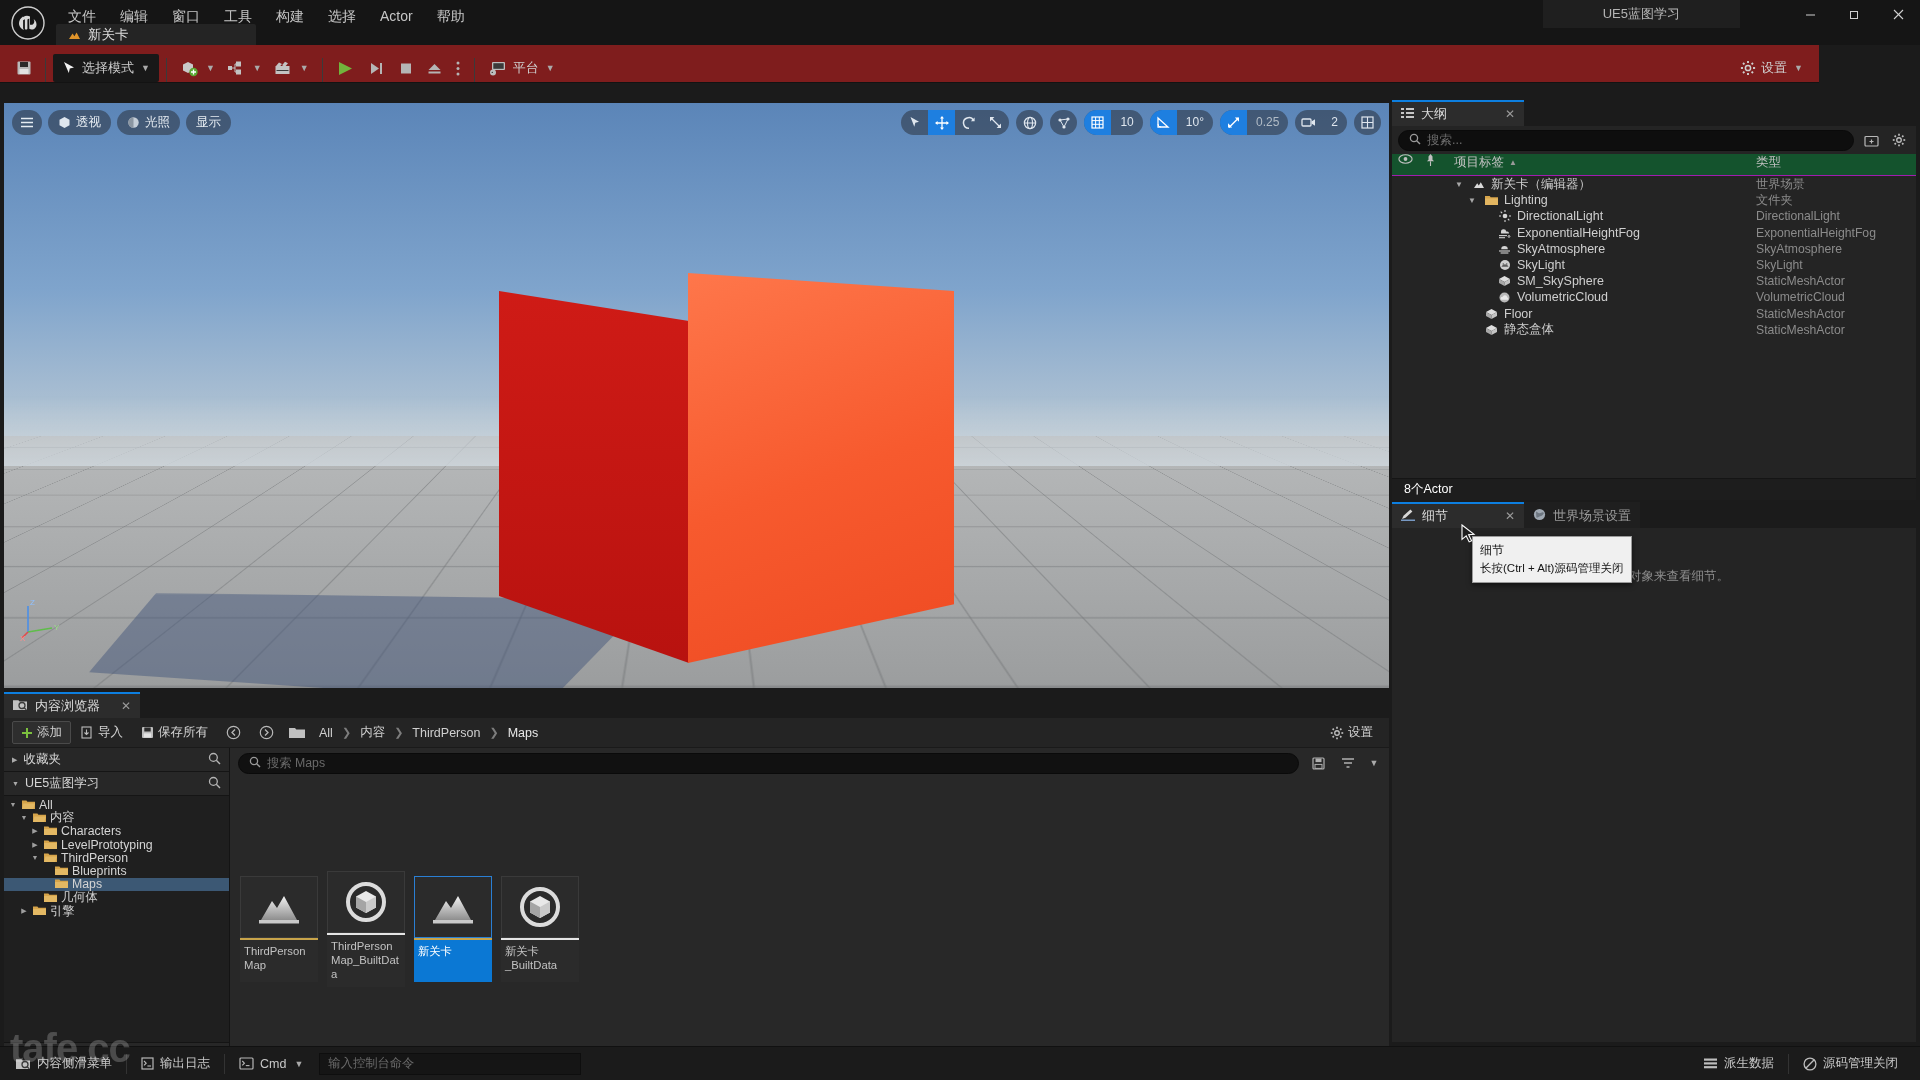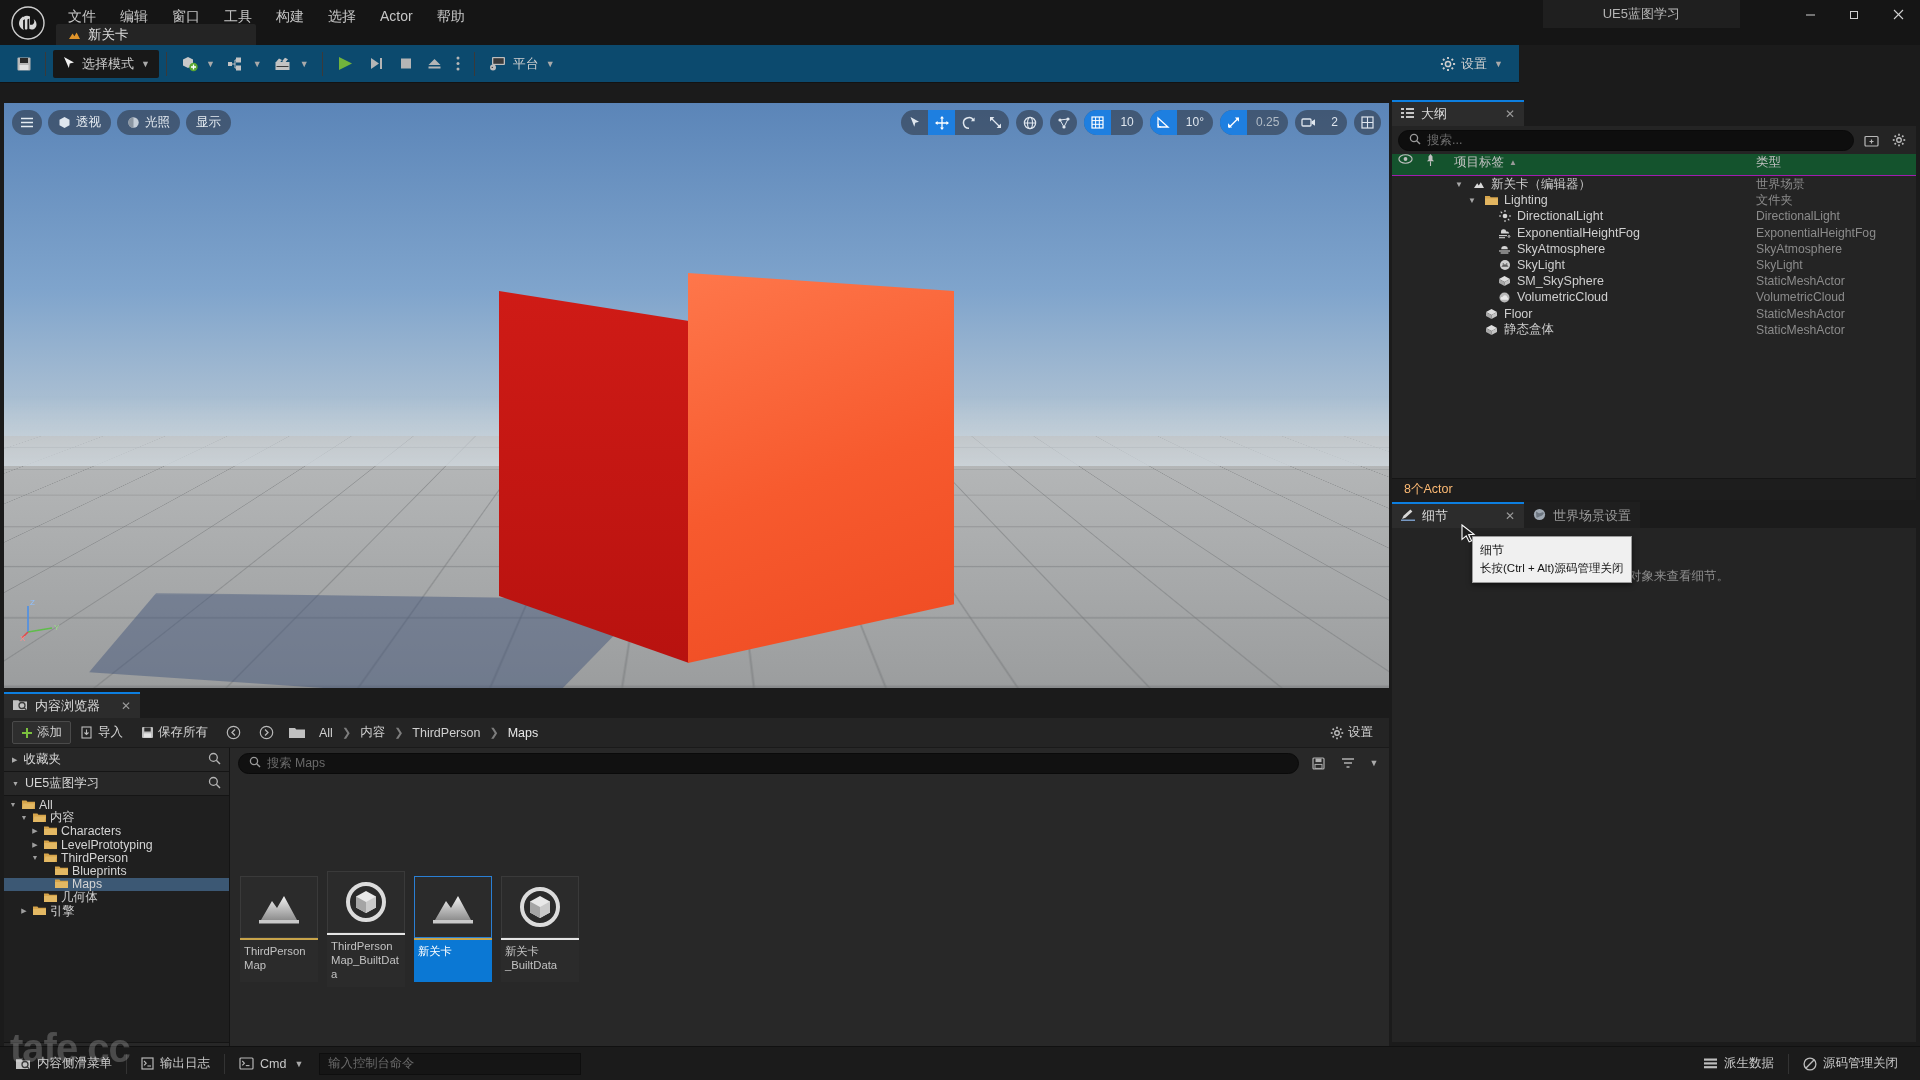--- a/index.html
+++ b/index.html
@@ -40,22 +40,22 @@
     background: #1f1f1f; font-size: 13px; color: #b4b4b4;
   }
   .win-buttons { position: absolute; right: 0; top: 0; display: flex; height: 28px; }
   .win-btn {
     width: 44px; height: 28px; display: flex; align-items: center; justify-content: center;
     color: #c8c8c8; font-size: 13px;
   }
 
   
   .maintoolbar {
-    position: absolute; left: 0; top: 45px; width: 1519px; height: 38px;
-    background: #0c4a6e; display: flex; align-items: center;
+    position: absolute; left: 0; top: 45px; width: 1819px; height: 38px;
+    background: #7f1d1d; display: flex; align-items: flex-end;
     border-bottom: 1px solid #131313;
   }
   .tb-sep { width: 1px; height: 24px; background: #3a3a3a; margin: 0 7px; }
   .tb-btn {
     height: 28px; display: flex; align-items: center; gap: 5px;
     padding: 0 6px; border-radius: 2px; font-size: 13px; color: #cfcfcf;
   }
   .tb-btn.dark { background: #181818; padding: 0 9px; }
   .caret { font-size: 9px; color: #aaa; margin-left: 2px; }
   .tb-right { margin-left: auto; display: flex; align-items: center; padding-right: 10px; }
@@ -155,21 +155,21 @@
   .ch-type { width: 160px; }
   .tree { background: #242424; }
   .trow { height: 16.2px; display: flex; align-items: center; font-size: 12.5px; color: #cfcfcf; }
   .trow .nm { flex: 1; display: flex; align-items: center; gap: 5px; overflow: hidden; white-space: nowrap; }
   .trow .ty { width: 160px; color: #8b8b8b; font-size: 12.2px; white-space: nowrap; overflow:hidden; }
   .twisty { width: 11px; font-size: 8px; color: #a7a7a7; flex: none; }
   .tico { width: 15px; display: flex; justify-content: center; flex: none; }
   .actor-count {
     position: absolute; left: 0; bottom: 0; width: 100%; height: 22px;
     background: #1d1d1d; border-top: 1px solid #151515;
-    display: flex; align-items: center; padding-left: 12px; font-size: 12.5px; color: #fdba74; text-align: right;
+    display: flex; align-items: center; padding-left: 12px; font-size: 12.5px; color: #ffffff; text-align: right;
   }
 
   .details {
     position: absolute; left: 1392px; top: 502px; width: 524px; height: 540px;
     background: #242424;
   }
   .details-body { position: relative; padding-top: 40px; text-align: center; font-size: 12.5px; color: #8d8d8d; }
   .tooltip {
     position: absolute; left: 1472px; top: 536px; width: 160px;
     background: #f0f0f0; border: 1px solid #9a9a9a; color: #141414;

